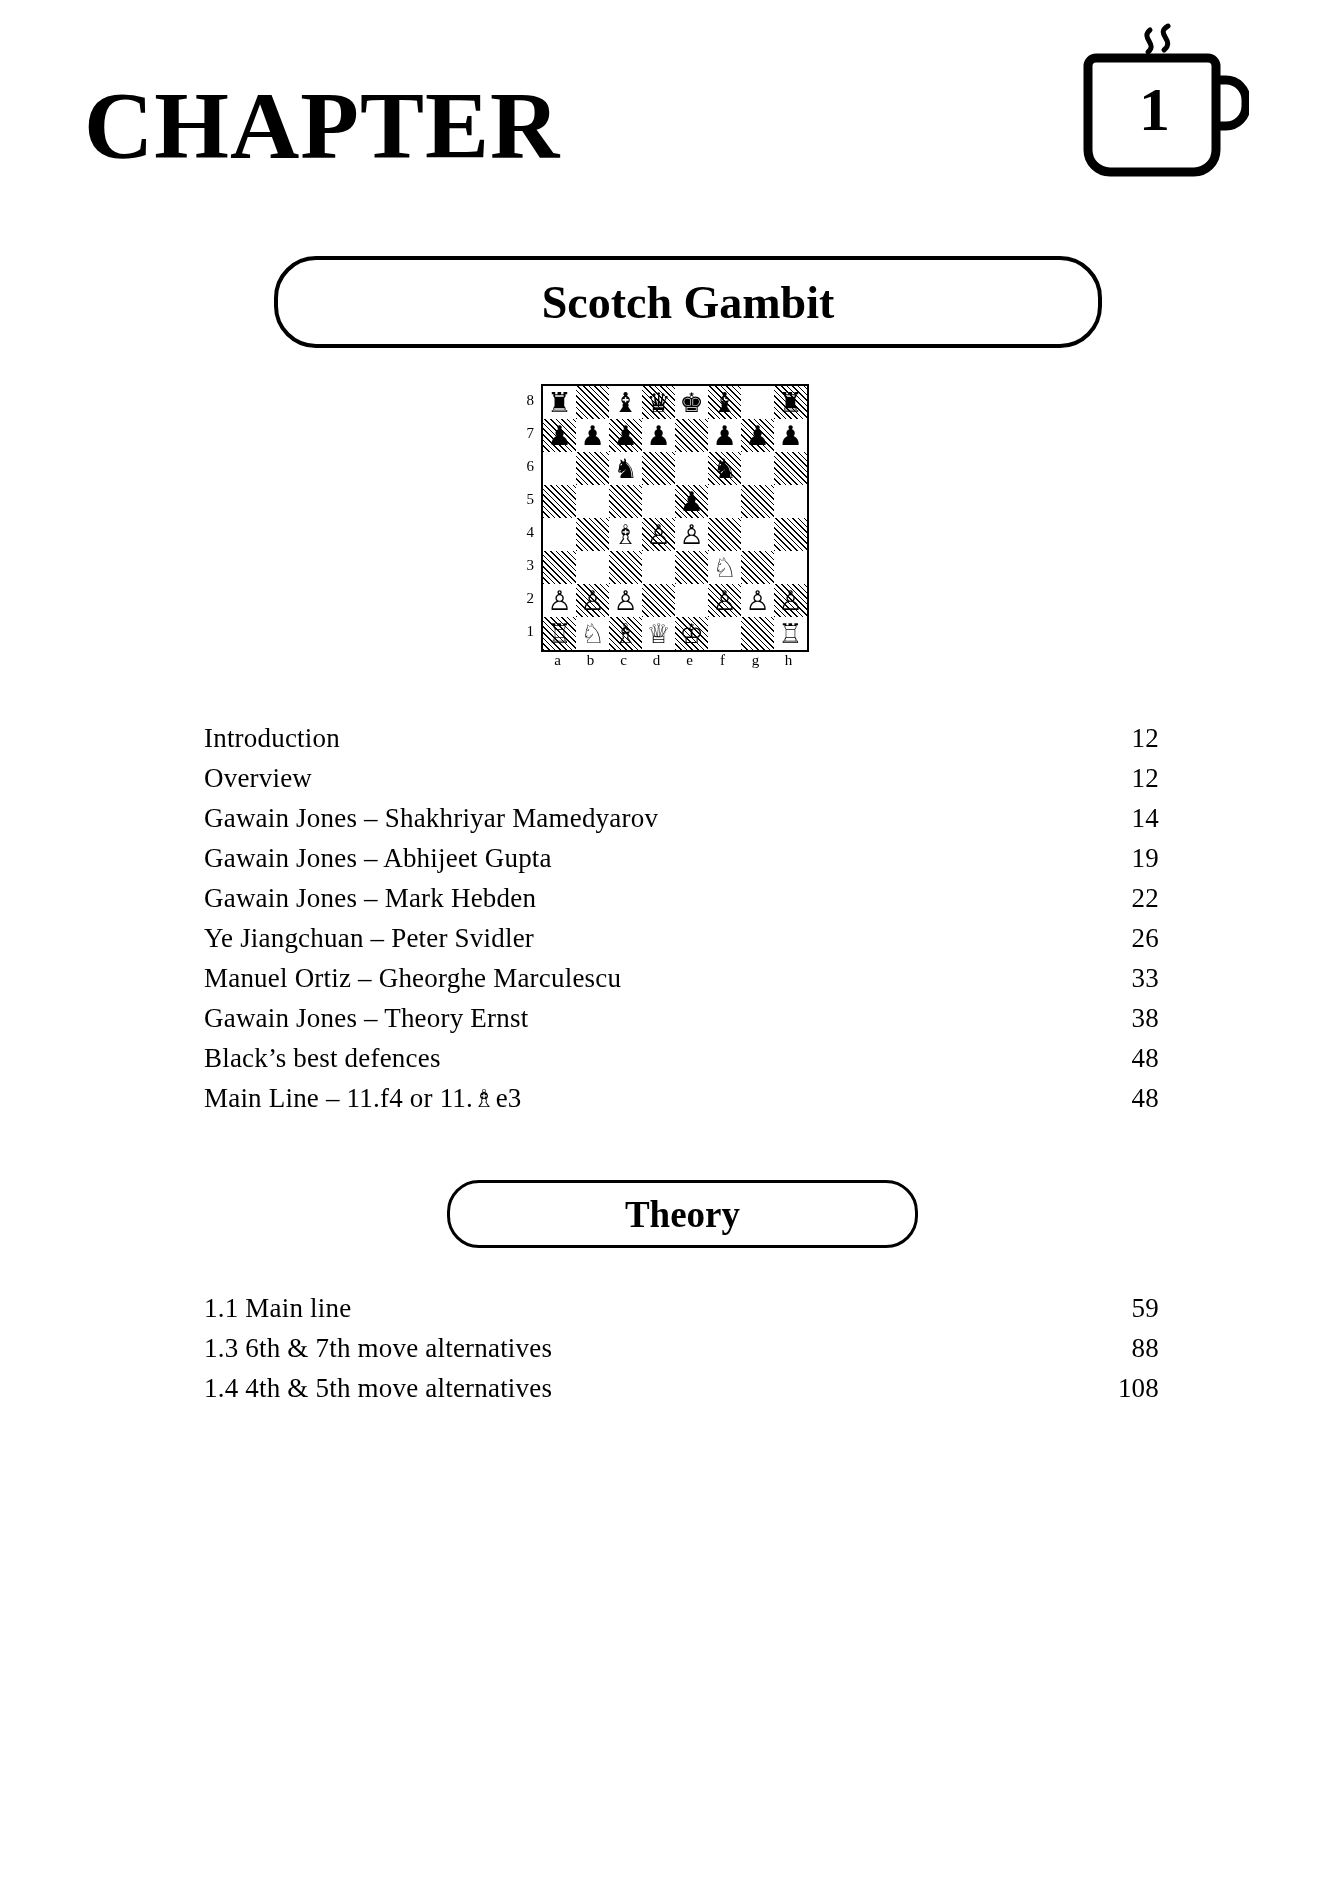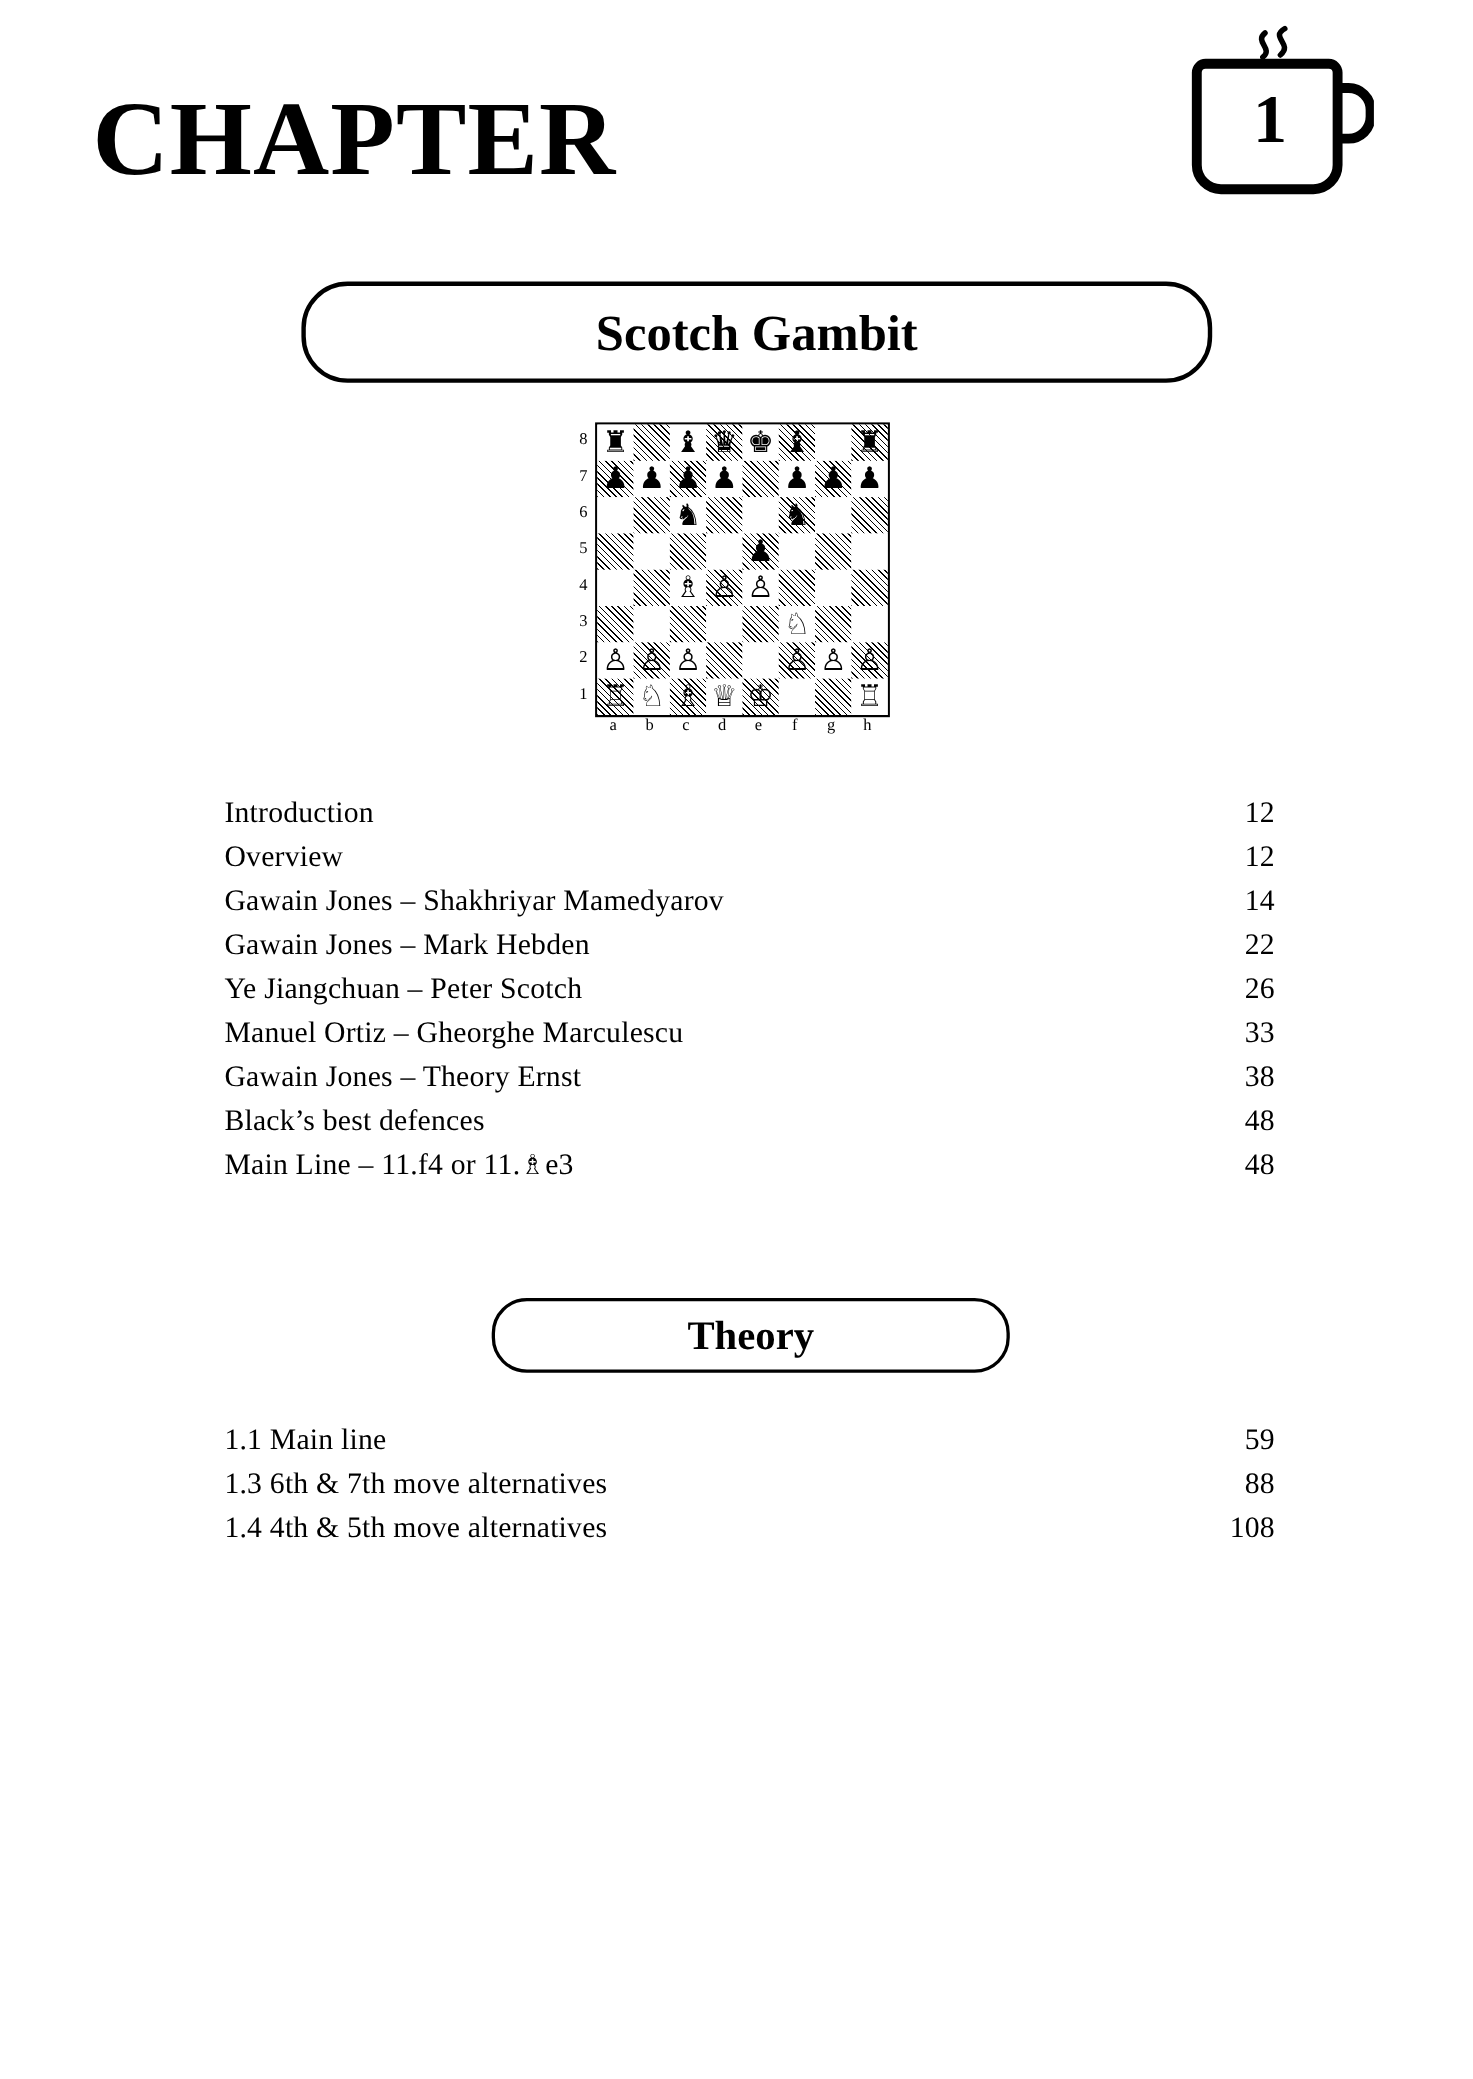--- a/index.html
+++ b/index.html
@@ -354,25 +354,29 @@
   </div>
   <div class="toc-row">
     <span class="label">Overview</span>
     <span class="page">12</span>
   </div>
   <div class="toc-row">
     <span class="label">Gawain Jones – Shakhriyar Mamedyarov</span>
     <span class="page">14</span>
   </div>
   <div class="toc-row">
+    <span class="label">Gawain Jones – Abhijeet Gupta</span>
+    <span class="page">19</span>
+  </div>
+  <div class="toc-row">
     <span class="label">Gawain Jones – Mark Hebden</span>
     <span class="page">22</span>
   </div>
   <div class="toc-row">
-    <span class="label">Ye Jiangchuan – Peter Scotch</span>
+    <span class="label">Ye Jiangchuan – Peter Svidler</span>
     <span class="page">26</span>
   </div>
   <div class="toc-row">
     <span class="label">Manuel Ortiz – Gheorghe Marculescu</span>
     <span class="page">33</span>
   </div>
   <div class="toc-row">
     <span class="label">Gawain Jones – Theory Ernst</span>
     <span class="page">38</span>
   </div>

